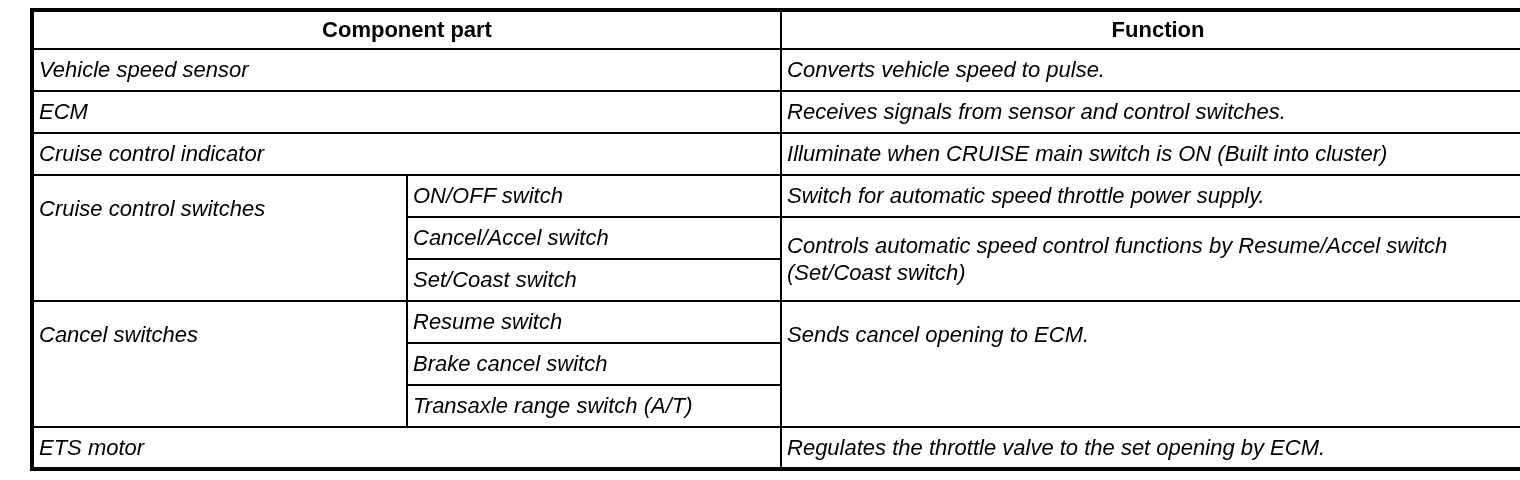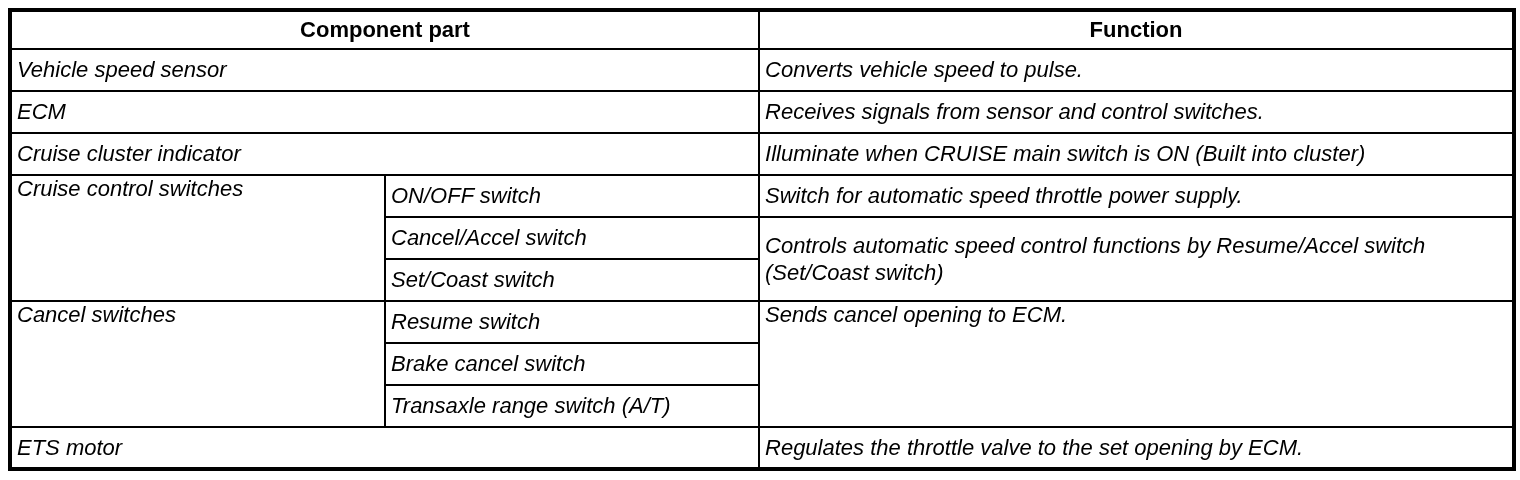--- a/index.html
+++ b/index.html
@@ -8,20 +8,21 @@
     background: #ffffff;
   }
   .page {
     width: 1356px;
     height: 480px;
     box-sizing: border-box;
     padding: 8px;
     background: #ffffff;
     font-family: "Liberation Sans", sans-serif;
     color: #000000;
+    margin-left: 22px;
   }
   table.parts-table {
     border-collapse: collapse;
     table-layout: fixed;
     width: 1504px;
     border: 4px solid #000000;
   }
   .parts-table th,
   .parts-table td {
     border: 2px solid #000000;
@@ -36,21 +37,21 @@
   .parts-table thead tr { height: 39px; }
   .parts-table tbody tr { height: 42px; font-style: italic; }
   .parts-table th {
     font-weight: bold;
     text-align: center;
     padding: 1px 4px;
   }
   td.group-cell,
   td.top-align {
     vertical-align: top;
-    padding-top: 0;
+    padding-top: 20px;
   }
   .wrap-limit {
     display: block;
     max-width: 710px;
     line-height: 1.25;
   }
 </style>
 </head>
 <body>
 
@@ -70,21 +71,21 @@
     <tbody>
       <tr>
         <td colspan="2">Vehicle speed sensor</td>
         <td>Converts vehicle speed to pulse.</td>
       </tr>
       <tr>
         <td colspan="2">ECM</td>
         <td>Receives signals from sensor and control switches.</td>
       </tr>
       <tr>
-        <td colspan="2">Cruise cluster indicator</td>
+        <td colspan="2">Cruise control indicator</td>
         <td>Illuminate when CRUISE main switch is ON (Built into cluster)</td>
       </tr>
       <tr>
         <td class="group-cell" rowspan="3">Cruise control switches</td>
         <td>ON/OFF switch</td>
         <td>Switch for automatic speed throttle power supply.</td>
       </tr>
       <tr>
         <td>Cancel/Accel switch</td>
         <td rowspan="2">

